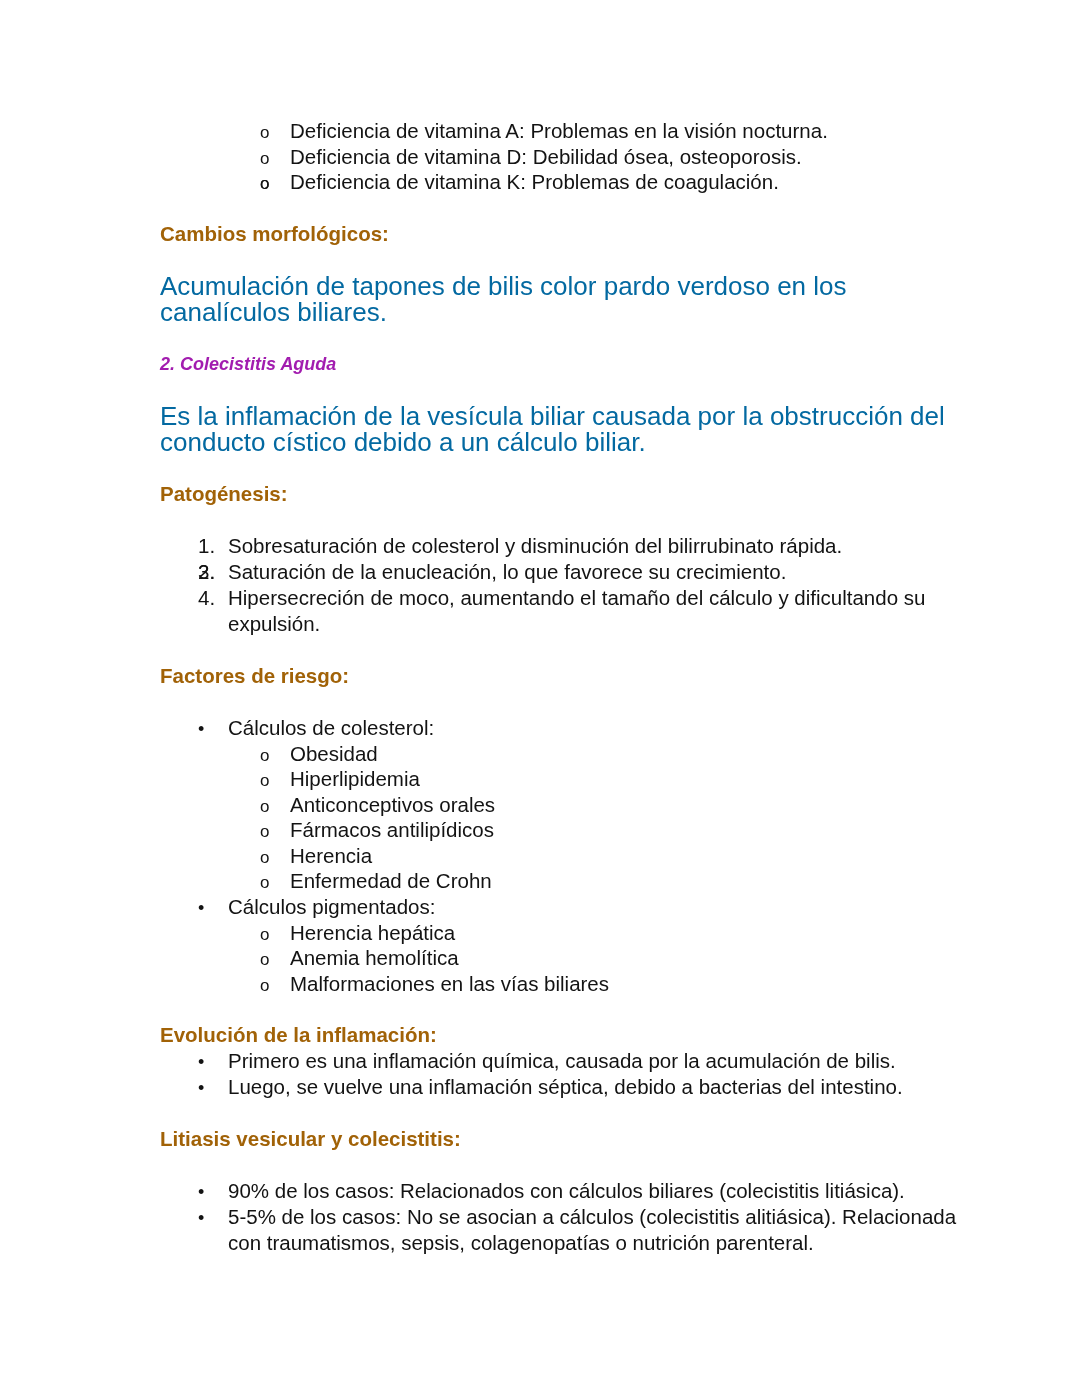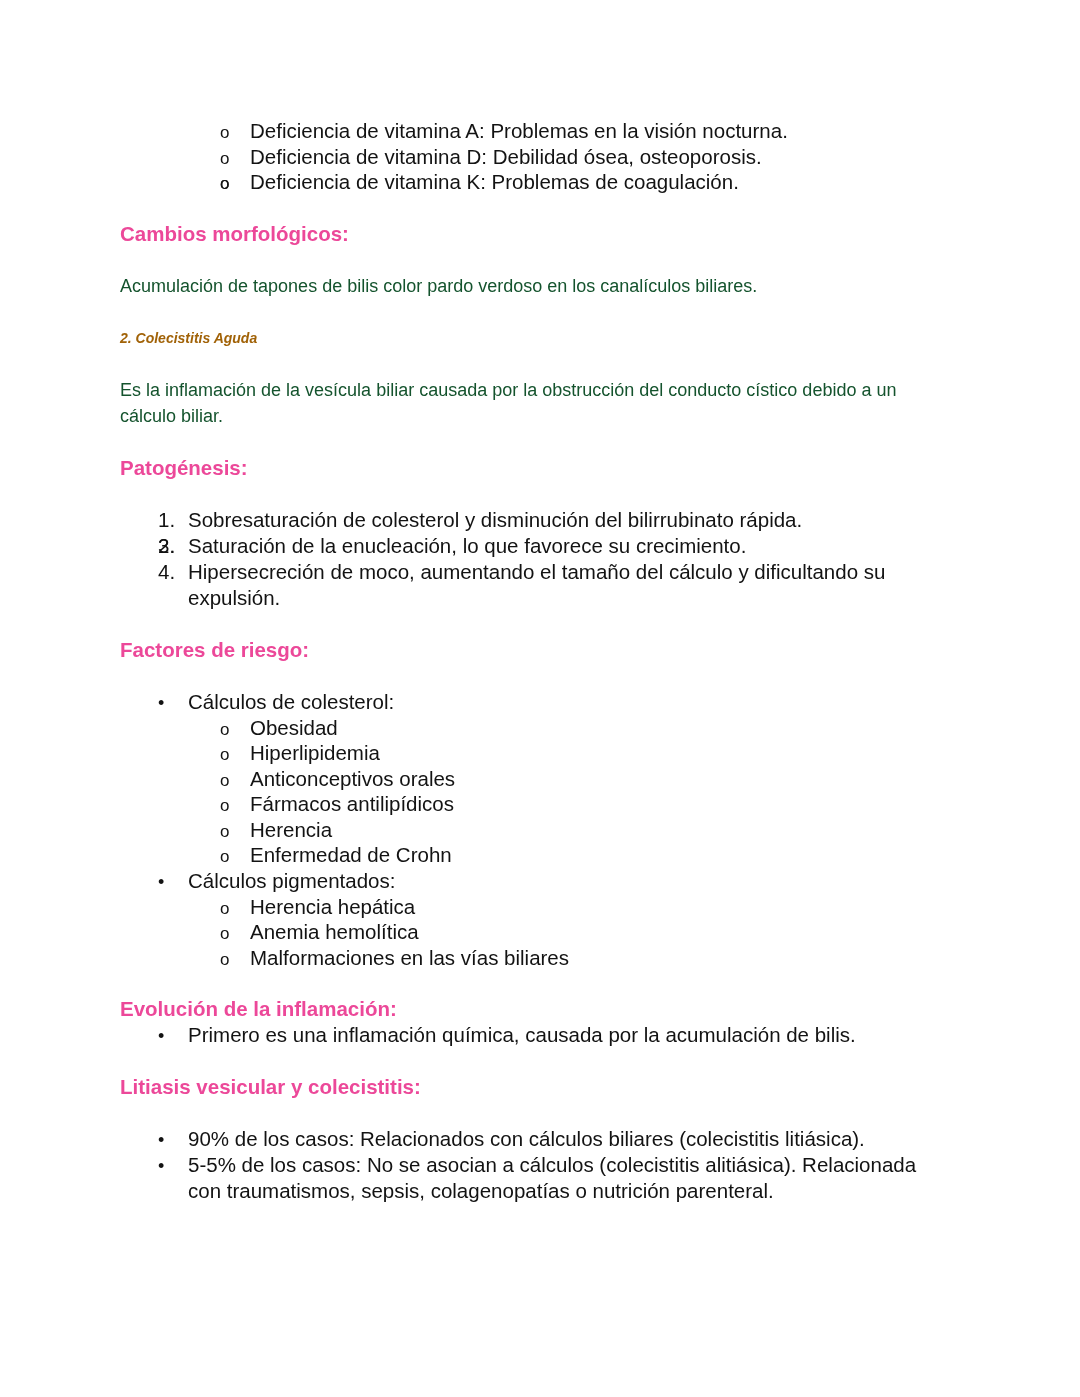--- a/index.html
+++ b/index.html
@@ -16,48 +16,49 @@
     -webkit-font-smoothing: antialiased;
   }
 
   .page {
     position: relative;
     width: 908px;
     height: 1397px;
     background: #ffffff;
     box-sizing: border-box;
     padding: 118px 120px 0 120px;
+    margin-left: 40px;
   }
 
   .doc-body {
     width: 808px;
   }
 
   
   .para {
+    font-size: 26px;
+    line-height: 26px;
+    color: #0369a1;
+    margin: 0;
+  }
+
+  .heading-teal {
+    font-size: 20.5px;
+    line-height: 26px;
+    font-weight: bold;
+    color: #a16207;
+    margin: 0;
+  }
+
+  .heading-black-italic {
     font-size: 18px;
-    line-height: 26px;
-    color: #14532d;
-    margin: 0;
-  }
-
-  .heading-teal {
-    font-size: 20.5px;
-    line-height: 26px;
-    font-weight: bold;
-    color: #ec4899;
-    margin: 0;
-  }
-
-  .heading-black-italic {
-    font-size: 14px;
     line-height: 26px;
     font-weight: bold;
     font-style: italic;
-    color: #a16207;
+    color: #a21caf;
     margin: 0;
   }
 
   .spacer-line { height: 26px; }
 
   
   ul.lvl1, ol.lvl1 {
     margin: 0;
     padding: 0;
     list-style: none;
@@ -259,20 +260,24 @@
 
     <div class="spacer-line"></div>
 
     <p class="heading-teal">Evolución de la inflamación:</p>
 
     <ul class="lvl1">
       <li>
         <span class="marker"></span>
         <span class="txt">Primero es una inflamación química, causada por la acumulación de bilis.</span>
       </li>
+      <li>
+        <span class="marker"></span>
+        <span class="txt">Luego, se vuelve una inflamación séptica, debido a bacterias del intestino.</span>
+      </li>
     </ul>
 
     <div class="spacer-line"></div>
 
     <p class="heading-teal">Litiasis vesicular y colecistitis:</p>
 
     <div class="spacer-line"></div>
 
     <ul class="lvl1">
       <li>

